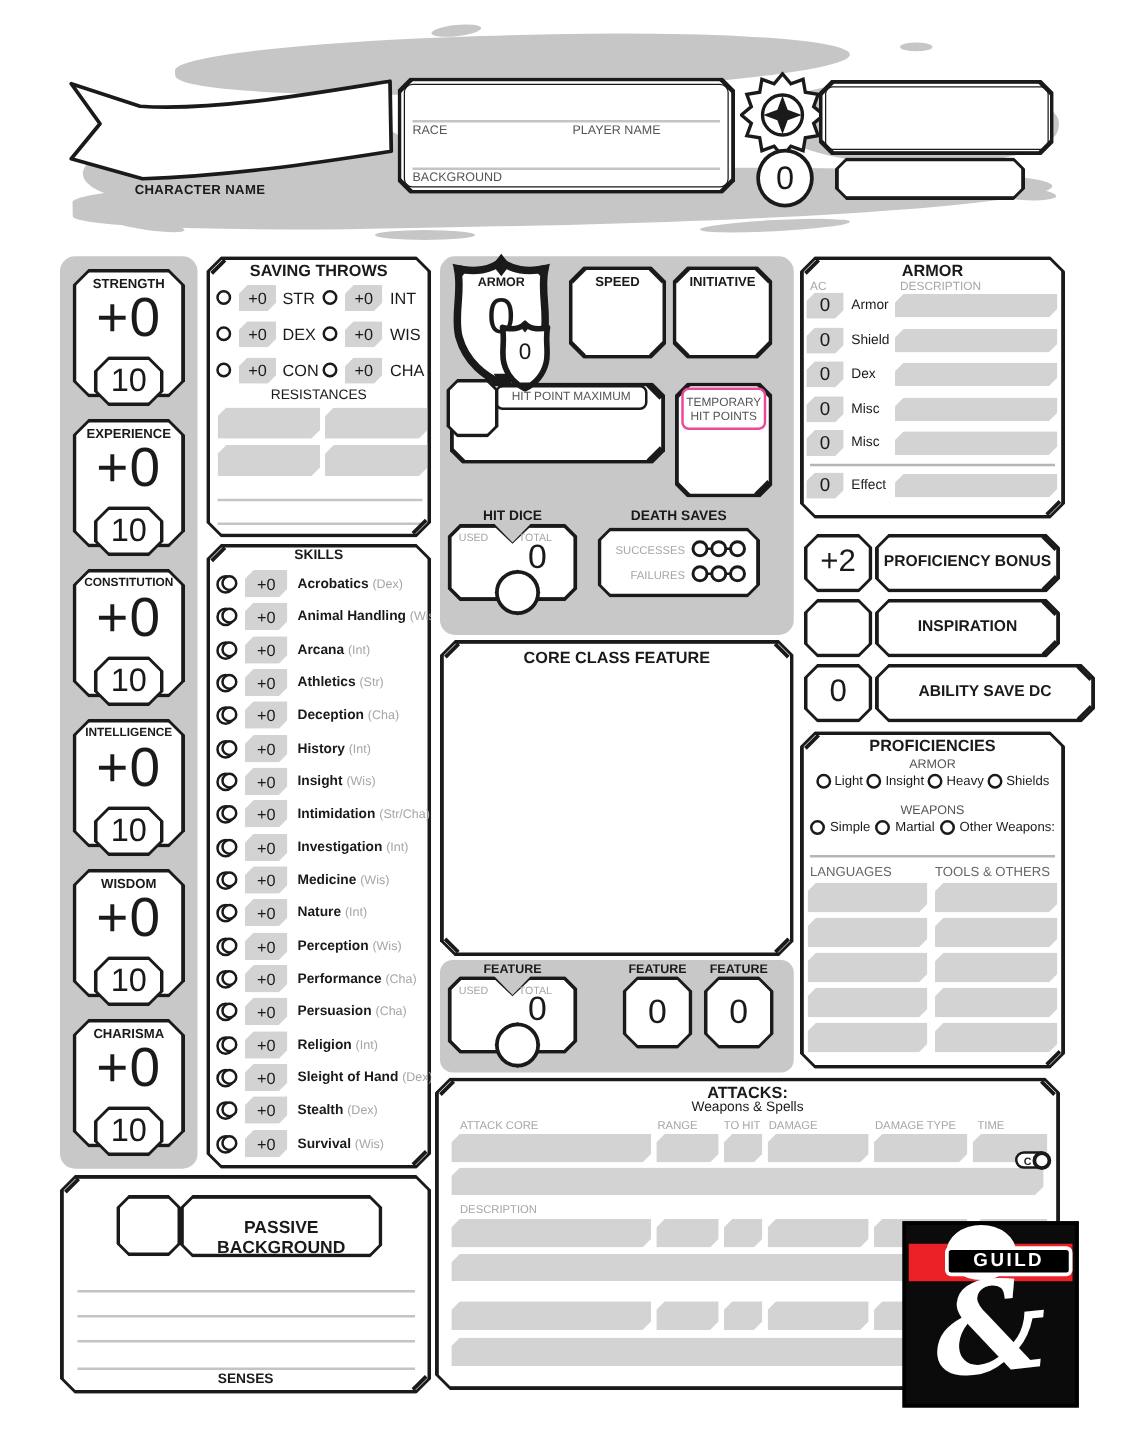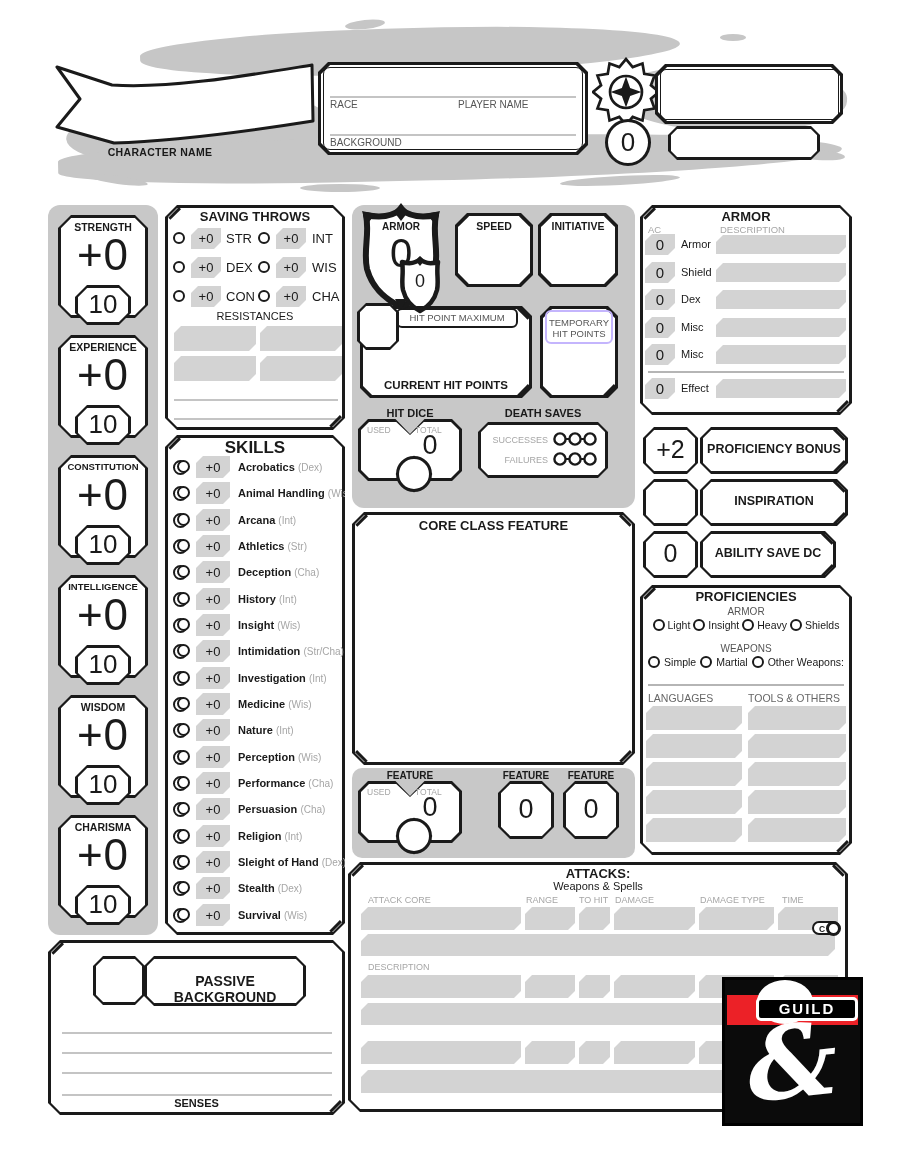--- a/index.html
+++ b/index.html
@@ -189,21 +189,21 @@
     <div class="chip" style="left:9px;top:151px;width:82px;height:25px"></div>
     <div class="chip" style="left:95px;top:151px;width:82px;height:25px"></div>
     <div class="line" style="left:9px;top:194px;width:164px;height:1.8px"></div>
     <div class="line" style="left:9px;top:213px;width:164px;height:1.8px"></div>
   </div>
 
   <div class="panel" style="left:165px;top:435px;width:180px;height:500px">
     <div class="pin"></div>
     <span class="sl" style="top:7px;left:2px"></span>
     <span class="sl" style="bottom:7px;right:2px"></span>
-    <div class="abs ctr b" style="left:0;top:3px;width:100%;font-size:17px">SKILLS</div>
+    <div class="abs ctr b" style="left:0;top:3px;width:100%;font-size:11px">SKILLS</div>
     <div class="skrow" style="top:20px">
         <span class="skic"></span>
         <span class="skchip">+0</span>
         <span class="skname"><span>Acrobatics</span> <span class="mut">(Dex)</span></span>
       </div>
     <div class="skrow" style="top:46px">
         <span class="skic"></span>
         <span class="skchip">+0</span>
         <span class="skname"><span>Animal Handling</span> <span class="mut">(Wis)</span></span>
       </div>
@@ -337,35 +337,35 @@
 
   <div class="panel" style="left:538px;top:213px;width:80px;height:74px;--b:12px">
     <div class="pin" style="--b:10px"></div>
     <span class="sl" style="top:6px;left:0"></span>
       <span class="sl r45" style="top:6px;right:0"></span>
     <span class="sl r45" style="bottom:6px;left:0"></span>
       <span class="sl" style="bottom:6px;right:0"></span>
     <div class="abs ctr b" style="left:0;top:7px;width:100%;font-size:10.5px">INITIATIVE</div>
   </div>
 
-  <div class="panel" style="left:360px;top:306px;width:172px;height:92px;--b:10px">
+  <div class="panel" style="left:360px;top:306px;width:172px;height:65px;--b:10px">
     <div class="pin"></div>
     <span class="sl r45" style="top:6px;right:1px"></span>
     <span class="sl" style="bottom:6px;right:1px"></span>
     <div class="abs ctr dim" style="left:36px;top:2px;width:122px;height:20px;background:#fff;border:2px solid #1a1a1a;border-radius:6px;font-size:9.5px;line-height:16px">HIT POINT MAXIMUM</div>
     <div class="abs ctr b" style="left:0;top:73px;width:100%;font-size:11.5px">CURRENT HIT POINTS</div>
   </div>
   <div class="panel" style="left:357px;top:303px;width:42px;height:47px;--b:9px;z-index:3">
     <div class="pin" style="--b:7px"></div>
   </div>
 
   <div class="panel" style="left:540px;top:306px;width:78px;height:92px;--b:10px">
     <div class="pin"></div>
     <span class="sl" style="bottom:6px;right:1px"></span>
-    <div class="abs ctr dim" style="left:5px;top:4px;width:68px;height:34px;border:2px solid #c4b5fd;border-radius:6px;font-size:9.5px;line-height:11px;padding-top:5px">TEMPORARY HIT POINTS</div>
+    <div class="abs ctr dim" style="left:5px;top:4px;width:68px;height:34px;border:2px solid #ec4899;border-radius:6px;font-size:9.5px;line-height:11px;padding-top:5px">TEMPORARY HIT POINTS</div>
   </div>
 
   <div class="abs ctr b" style="left:358px;top:407px;width:104px;font-size:11px">HIT DICE</div>
   <div class="npanel" style="left:358px;top:419px;width:104px;height:62px">
     <div class="npin"></div>
     <div class="abs mut" style="left:9px;top:6px;font-size:8.5px">USED</div>
     <div class="abs mut" style="left:57px;top:6px;font-size:8.5px">TOTAL</div>
     <div class="abs ctr" style="left:50px;top:11px;width:44px;font-size:27px">0</div>
   </div>
   <div class="dice-sq" style="left:401px;top:461px;width:26px;height:26px;z-index:4"></div>
@@ -475,21 +475,21 @@
     <div class="pin" style="--b:9px"></div>
     <span class="sl r45" style="top:6px;right:1px"></span>
       <span class="sl" style="bottom:6px;right:1px"></span>
     <div class="abs ctr b" style="left:0;top:15px;width:100%;font-size:12.5px">INSPIRATION</div>
   </div>
 
   <div class="panel" style="left:643px;top:531px;width:55px;height:47px;--b:11px">
     <div class="pin" style="--b:9px"></div>
     <div class="abs ctr" style="left:0;top:8px;width:100%;font-size:25px">0</div>
   </div>
-  <div class="panel" style="left:700px;top:531px;width:136px;height:47px;--b:11px">
+  <div class="panel" style="left:700px;top:531px;width:176px;height:47px;--b:11px">
     <div class="pin" style="--b:9px"></div>
     <span class="sl r45" style="top:6px;right:1px"></span>
       <span class="sl" style="bottom:6px;right:1px"></span>
     <div class="abs ctr b" style="left:0;top:15px;width:100%;font-size:12.5px">ABILITY SAVE DC</div>
   </div>
 
   <div class="panel" style="left:640px;top:585px;width:212px;height:270px">
     <div class="pin"></div>
     <span class="sl" style="top:7px;left:2px"></span>
     <span class="sl" style="bottom:7px;right:2px"></span>

